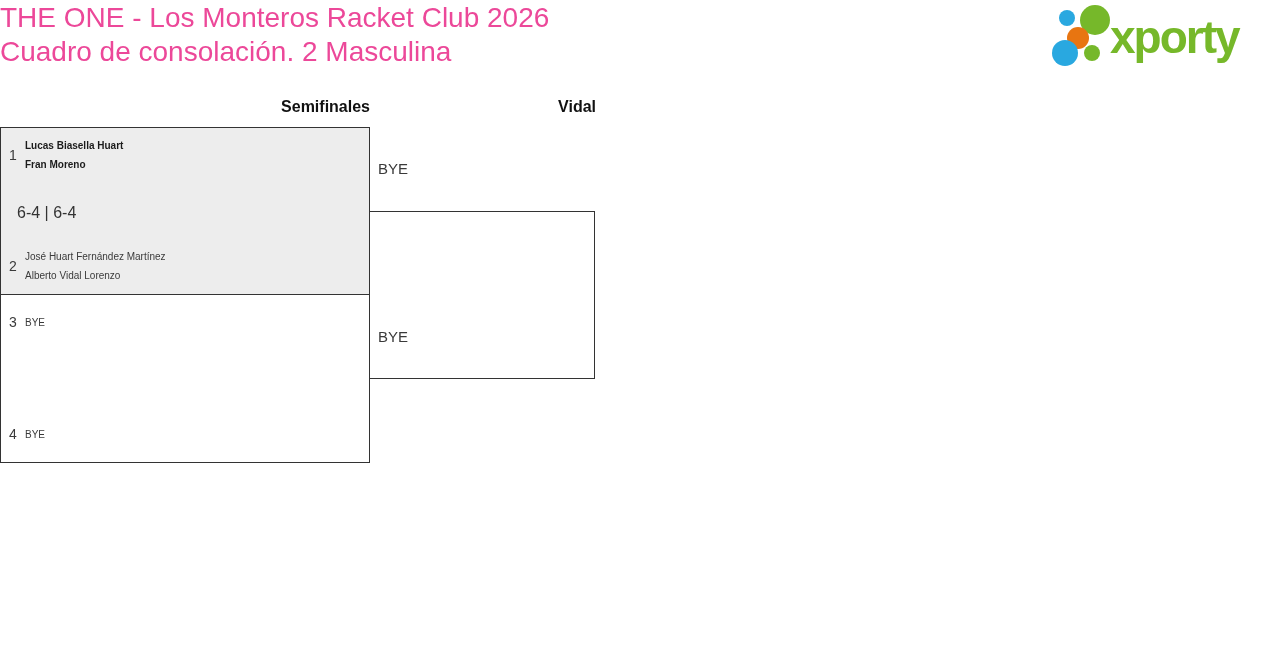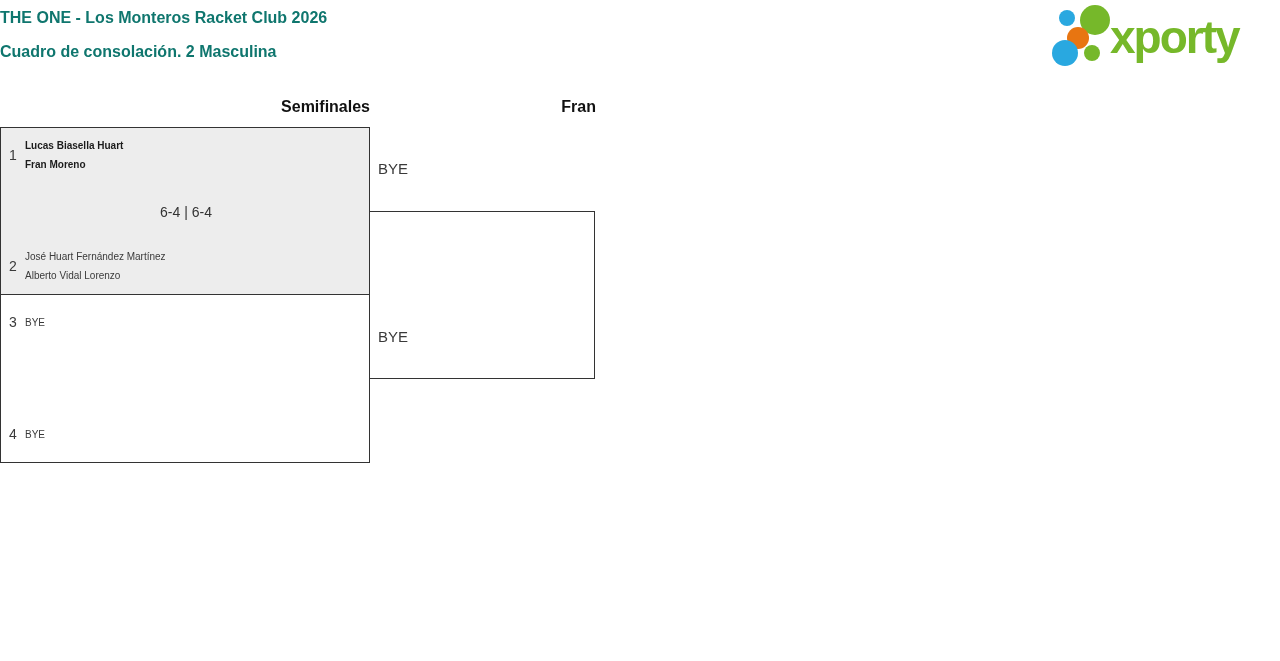--- a/index.html
+++ b/index.html
@@ -1,21 +1,21 @@
 <!DOCTYPE html>
 <html><head>
 <meta charset="utf-8">
 <style>
   * { margin: 0; padding: 0; box-sizing: border-box; }
   html, body { width: 1280px; height: 661px; background: #ffffff; overflow: hidden; }
   body { font-family: "Liberation Sans", sans-serif; position: relative; color: #1c1c1c; }
 
   
-  .page-title { position: absolute; left: 0px; top: 1px; font-size: 16px; font-weight: 700;
-                line-height: 34px; color: #0f766e; letter-spacing: 0; }
+  .page-title { position: absolute; left: 0px; top: 1px; font-size: 28px; font-weight: 400;
+                line-height: 34px; color: #ec4899; letter-spacing: 0; }
 
   .logo { position: absolute; left: 1048px; top: 0; width: 230px; height: 72px; cursor: pointer; }
   .logo-dots { position: absolute; left: 0; top: 0; }
   .logo-word { position: absolute; left: 62px; top: 12px; font-size: 46px; line-height: 50px;
                font-weight: 700; color: #76b82a; letter-spacing: -2px; text-align: right; }
 
   
   .round-header { position: absolute; top: 98px; font-size: 16px; font-weight: 700; color: #111;
                   text-align: right; line-height: 18px; }
   .round-header.semis { left: 0; width: 370px; }
@@ -27,21 +27,21 @@
   #match-sf1 { left: 0; top: 127px; width: 370px; height: 168px; }
   #match-sf2 { left: 0; top: 294px; width: 370px; height: 169px; }
   #match-final { left: 369px; top: 211px; width: 226px; height: 168px; background: transparent; }
 
   .team-row { position: absolute; left: 0; display: flex; align-items: center; width: 100%; }
   .seed { margin-left: 8px; width: 16px; flex: 0 0 16px; font-size: 14px; color: #3a3a3a; line-height: 19px; }
   .players { font-size: 10px; line-height: 19px; color: #3a3a3a; }
   .players div { white-space: nowrap; }
   .winner .players { font-weight: 700; color: #1c1c1c; }
 
-  .score { position: absolute; left: 1px; width: 100%; text-align: center; font-size: 14px;
+  .score { position: absolute; left: 16px; width: 100%; font-size: 16px;
            color: #333; line-height: 19px; }
 
   
   .final-bye { position: absolute; left: 378px; font-size: 15px; color: #3a3a3a; line-height: 19px; }
   #final-bye-top { top: 159px; }
   #final-bye-bottom { top: 327px; }
 </style>
 </head>
 <body>
 
@@ -55,21 +55,21 @@
     <circle cx="19" cy="18" r="8" fill="#29a8e0"></circle>
     <circle cx="47" cy="20" r="15" fill="#76b82a"></circle>
     <circle cx="30" cy="38" r="11" fill="#e87511"></circle>
     <circle cx="17" cy="53" r="13" fill="#29a8e0"></circle>
     <circle cx="44" cy="53" r="8" fill="#76b82a"></circle>
   </svg>
   <div class="logo-word">xporty</div>
 </div>
 
 <div class="round-header semis">Semifinales</div>
-<div class="round-header final">Fran</div>
+<div class="round-header final">Vidal</div>
 
 <div class="match played" id="match-sf1">
   <div class="team-row winner" style="top: 8px;">
     <span class="seed">1</span>
     <span class="players">
       <div>Lucas Biasella Huart</div>
       <div>Fran Moreno</div>
     </span>
   </div>
   <div class="score" style="top: 75px;">6-4 | 6-4</div>

